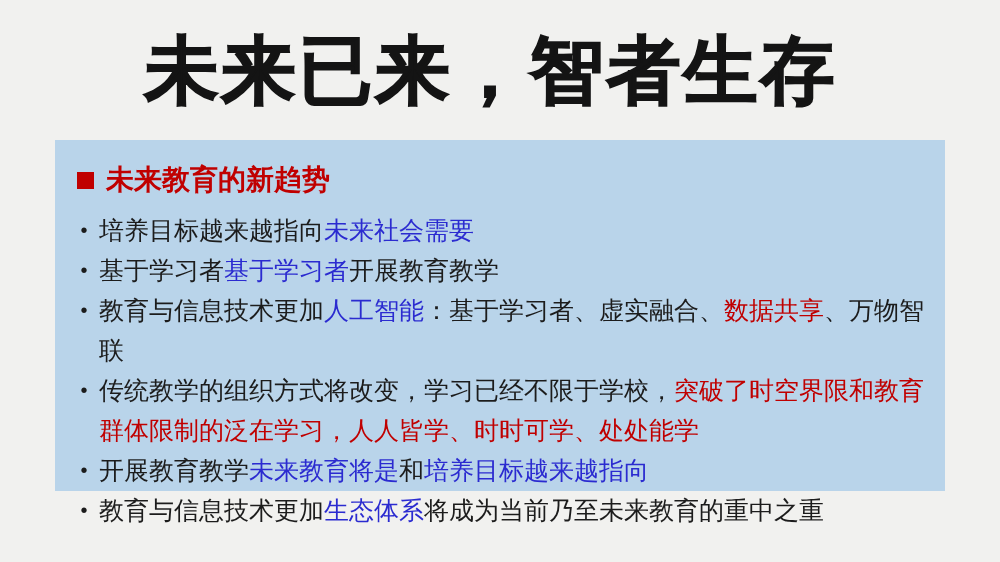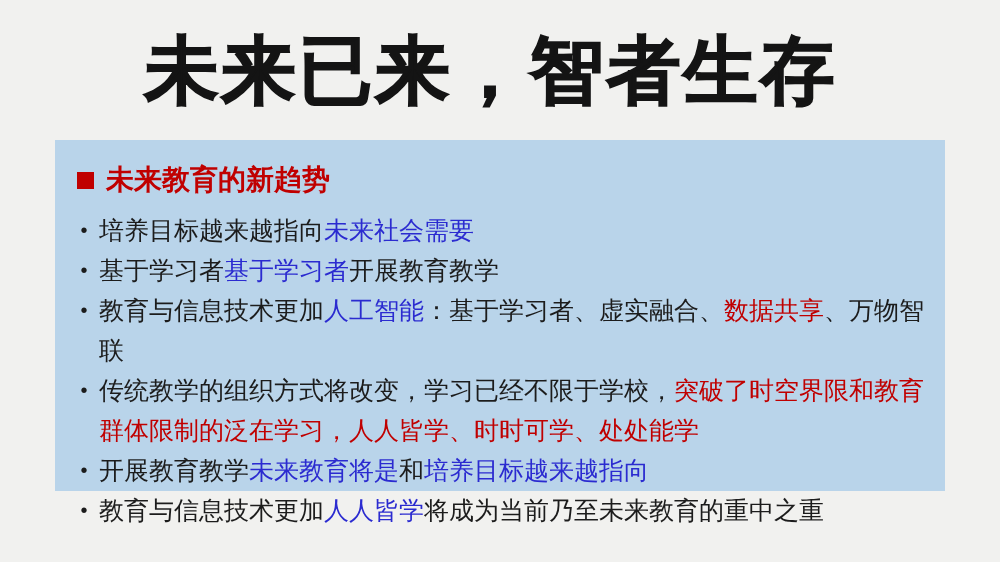--- a/index.html
+++ b/index.html
@@ -101,17 +101,17 @@
         <li>
           <span class="dot">•</span>
           <span class="content"><span class="seg-black">传统教学的组织方式将改变，学习已经不限于学校，</span><span class="seg-red">突破了时空界限和教育群体限制的泛在学习，人人皆学、时时可学、处处能学</span></span>
         </li>
         <li>
           <span class="dot">•</span>
           <span class="content"><span class="seg-black">开展教育教学</span><span class="seg-blue">未来教育将是</span><span class="seg-black">和</span><span class="seg-blue">培养目标越来越指向</span></span>
         </li>
         <li>
           <span class="dot">•</span>
-          <span class="content"><span class="seg-black">教育与信息技术更加</span><span class="seg-blue">人人皆学</span><span class="seg-black">将成为当前乃至未来教育的重中之重</span></span>
+          <span class="content"><span class="seg-black">教育与信息技术更加</span><span class="seg-blue">生态体系</span><span class="seg-black">将成为当前乃至未来教育的重中之重</span></span>
         </li>
       </ul>
   </div>
 </div>
 
 </body></html>

